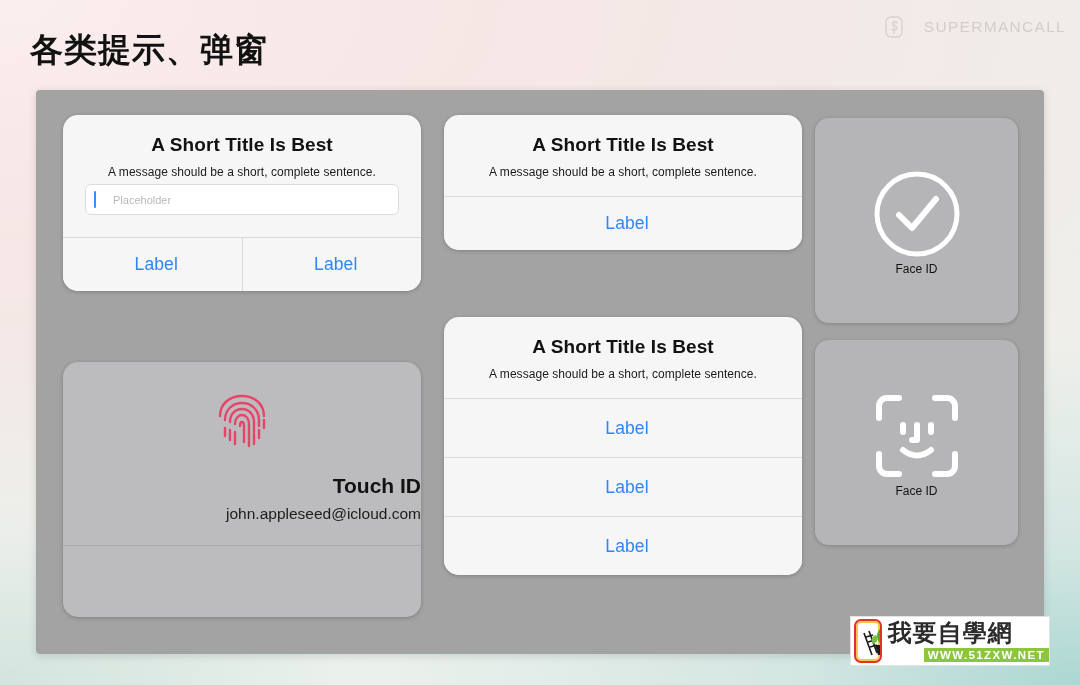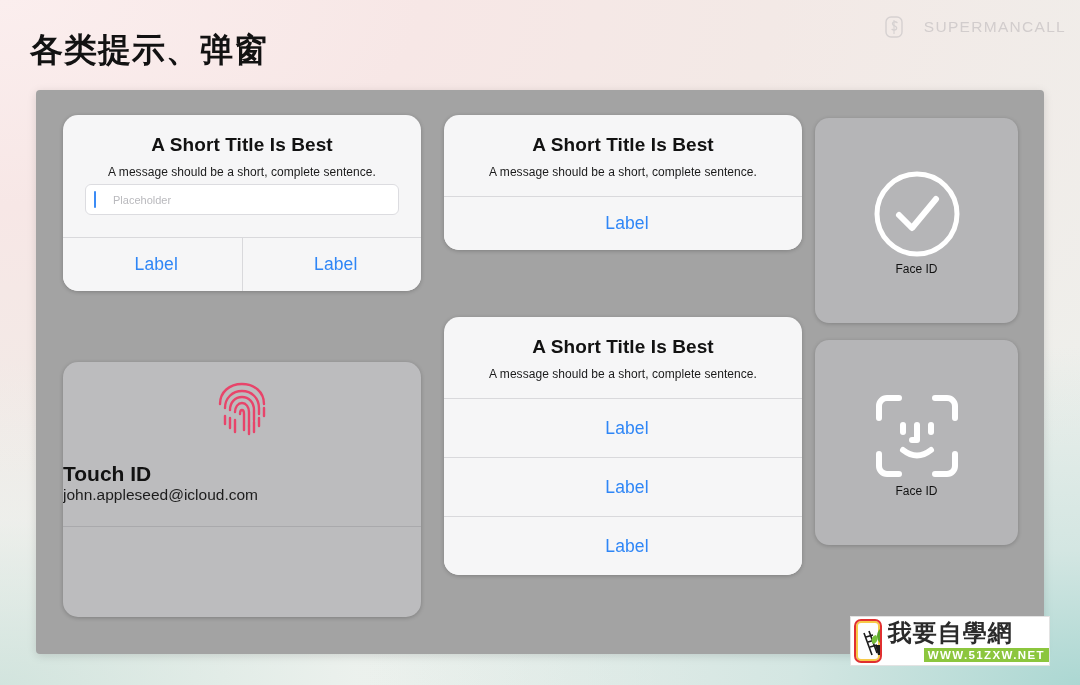--- a/index.html
+++ b/index.html
@@ -86,28 +86,28 @@
   #alert-textfield .btn-row{ height:53px; }
   #alert-textfield .btn{ flex:1; }
 
   
   #touchid{
     position:absolute; left:27px; top:272px; width:358px; height:255px;
     background:#bcbcbe; border-radius:15px; overflow:hidden;
     box-shadow:0 1px 4px rgba(0,0,0,0.22);
   }
   .touch-body{
-    padding:16px 0 0; text-align:left;
+    padding:28px 0 0; text-align:right;
   }
   .fp{ margin:0 auto; display:block; }
   .touch-title{
     margin-top:26px; font-size:21px; font-weight:bold; color:#121212;
   }
   .touch-sub{
-    font-size:15.5px; color:#1c1c1c;
+    margin-top:7px; font-size:15.5px; color:#1c1c1c;
   }
   #touchid .hr{ background:#a9a9ac; margin-top:22px; }
   #touchid .btn{
     height:49px; background:transparent; font-size:18.5px;
     font-weight:500; color:#2f86f6;
   }
 
   
   #alert-one-button{ left:408px; top:25px; width:358px; }
   #alert-one-button .btn{ height:53px; }

